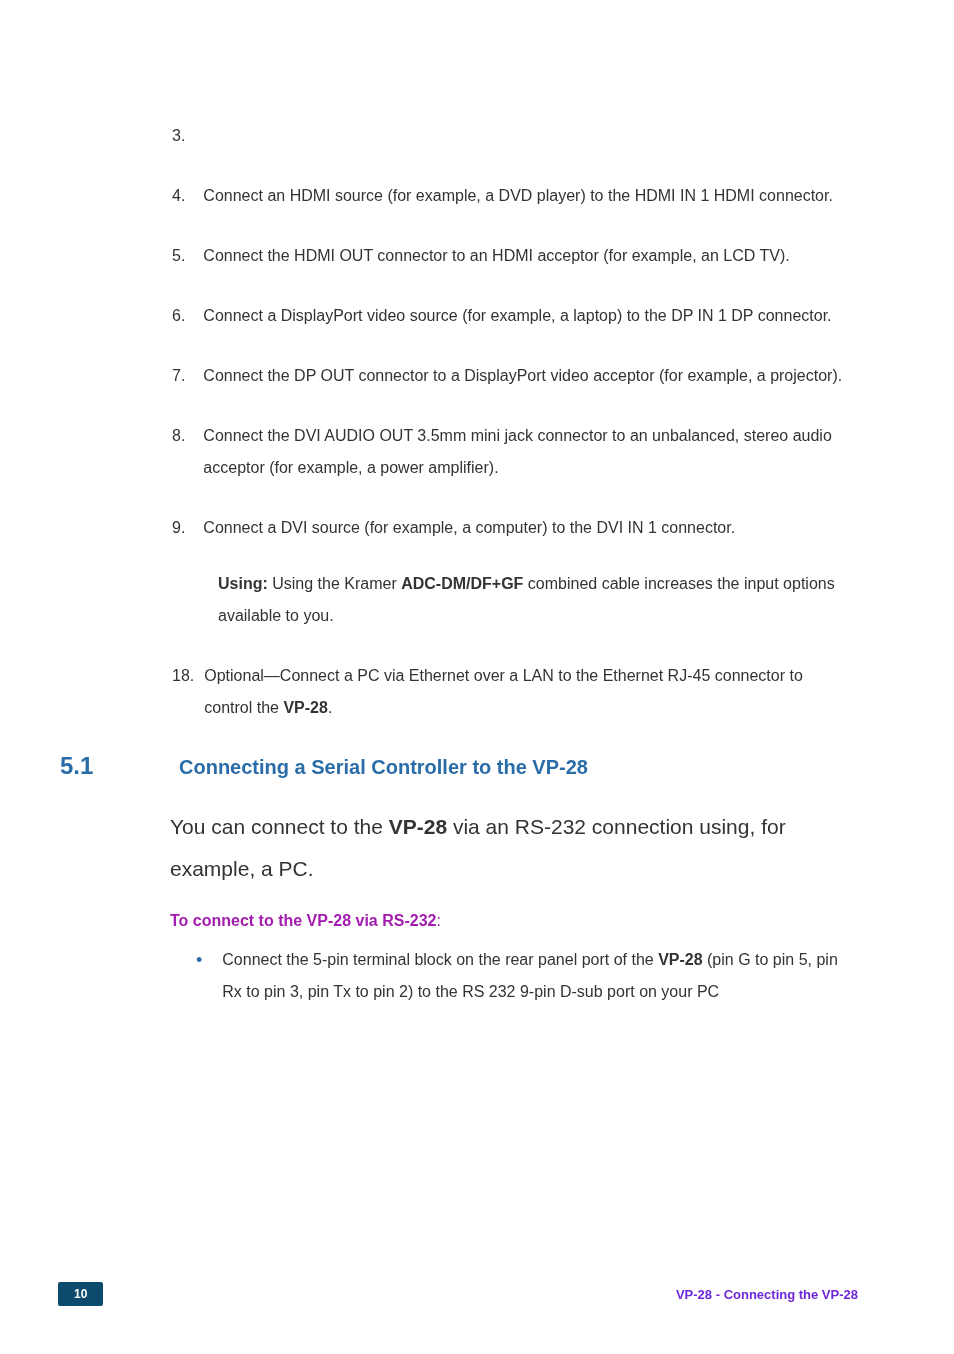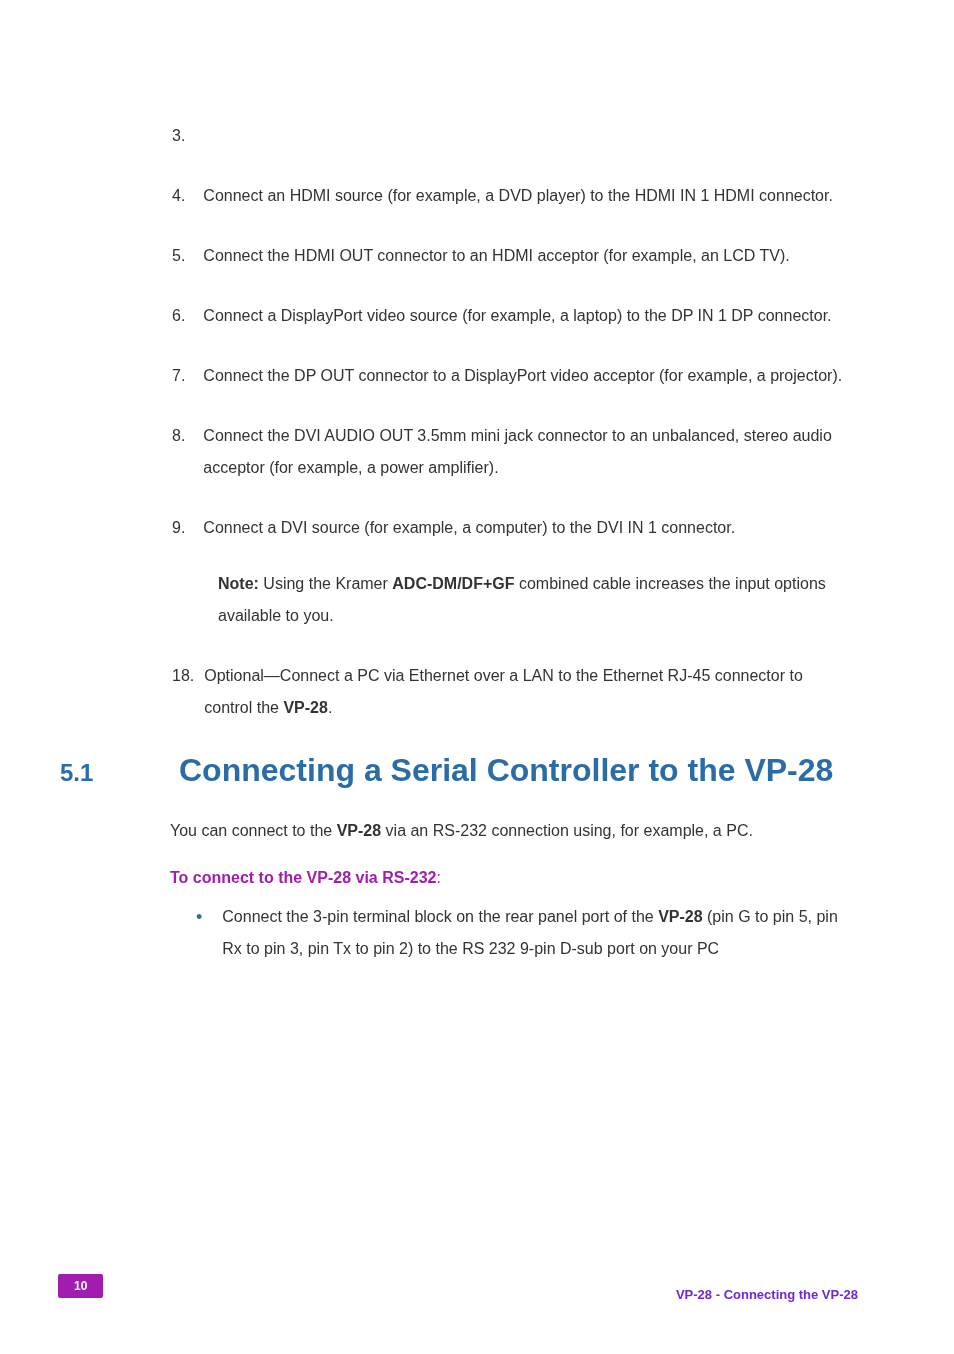--- a/index.html
+++ b/index.html
@@ -44,26 +44,26 @@
     gap: 9px;
   }
   .h2-num {
     color: #2a6ca8;
     font-size: 24px;
     font-weight: bold;
     width: 110px;
   }
   .h2-title {
     color: #2a6ca8;
-    font-size: 32px;
+    font-size: 20px;
     font-weight: bold;
   }
   .body-para {
     padding-left: 70px;
-    font-size: 16px;
+    font-size: 21px;
     line-height: 2.0;
     margin-bottom: 22px;
     color: #333;
   }
   .subhead {
     padding-left: 70px;
     font-size: 16px;
     font-weight: bold;
     margin-bottom: 14px;
     color: #a21caf;
@@ -84,22 +84,22 @@
   .footer {
     position: absolute;
     bottom: 48px;
     left: 0;
     width: 954px;
     height: 28px;
   }
   .page-badge {
     position: absolute;
     left: 58px;
-    bottom: 8px;
-    background: #a21caf;
+    bottom: 0;
+    background: #0c4a6e;
     color: #ffffff;
     font-size: 12px;
     font-weight: bold;
     padding: 5px 16px;
     border-radius: 2px;
   }
   .footer-text {
     position: absolute;
     right: 96px;
     bottom: 4px;
@@ -142,21 +142,21 @@
     <div class="ol-num">8.</div>
     <div class="ol-body">Connect the DVI AUDIO OUT 3.5mm mini jack connector to an unbalanced, stereo audio acceptor (for example, a power amplifier).</div>
   </div>
 
   <div class="ol-item tight">
     <div class="ol-num">9.</div>
     <div class="ol-body">Connect a DVI source (for example, a computer) to the DVI IN 1 connector.</div>
   </div>
 
   <div class="indent-note">
-    <b>Note:</b><span> Using the Kramer </span><b>ADC-DM/DF+GF</b><span> combined cable increases the input options available to you.</span>
+    <b>Using:</b><span> Using the Kramer </span><b>ADC-DM/DF+GF</b><span> combined cable increases the input options available to you.</span>
   </div>
 
   <div class="ol-item">
     <div class="ol-num" style="padding-right:10px;">18.</div>
     <div class="ol-body">
       <span>Optional—Connect a PC via Ethernet over a LAN to the Ethernet RJ-45 connector to control the </span><b>VP-28</b><span>.</span>
     </div>
   </div>
 
   <div class="h2-row">
@@ -168,21 +168,21 @@
     <span>You can connect to the </span><b>VP-28</b><span> via an RS-232 connection using, for example, a PC.</span>
   </div>
 
   <div class="subhead">
     <span>To connect to the VP-28 via RS-232</span><span style="font-weight:normal">:</span>
   </div>
 
   <div class="bullet-item">
     <div class="bullet-dot">•</div>
     <div>
-      <span>Connect the 3-pin terminal block on the rear panel port of the </span><b>VP-28</b><span> (pin G to pin 5, pin Rx to pin 3, pin Tx to pin 2) to the RS 232 9-pin D-sub port on your PC</span>
+      <span>Connect the 5-pin terminal block on the rear panel port of the </span><b>VP-28</b><span> (pin G to pin 5, pin Rx to pin 3, pin Tx to pin 2) to the RS 232 9-pin D-sub port on your PC</span>
     </div>
   </div>
 
 </div>
 
 <div class="footer">
   <div class="page-badge">10</div>
   <div class="footer-text">VP-28 - Connecting the VP-28</div>
 </div>
 

